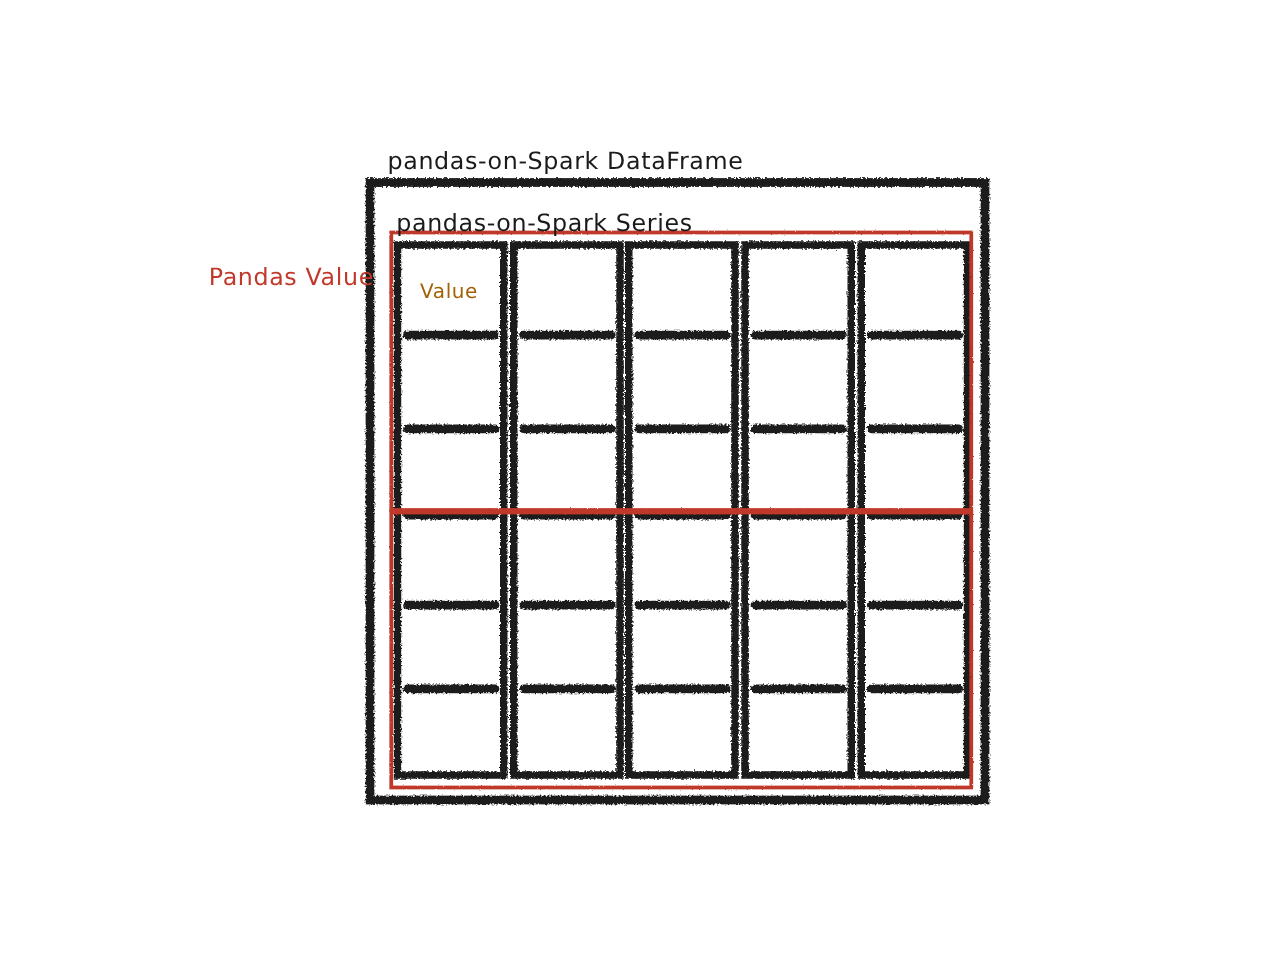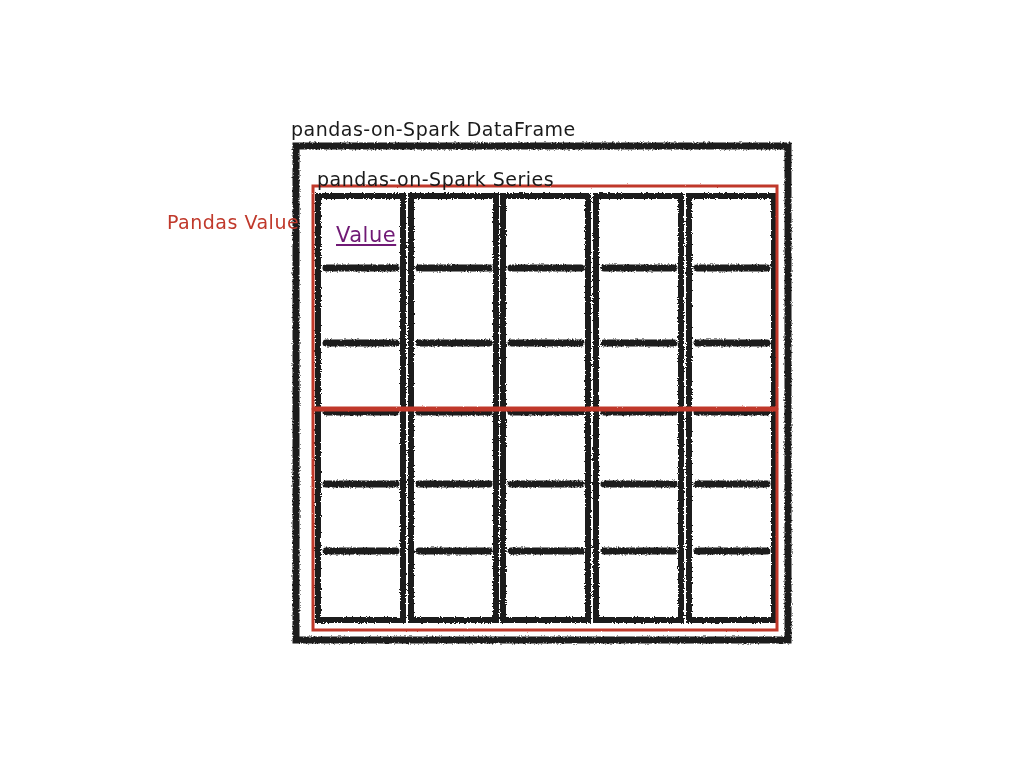--- a/index.html
+++ b/index.html
@@ -24,21 +24,21 @@
   }
 
   .label {
     position: absolute;
     white-space: nowrap;
     font-family: "DejaVu Sans", sans-serif;
     letter-spacing: 0.5px;
   }
 
   #df-label {
-    left: 291px;
+    left: 310px;
     top: 118px;
     font-size: 19px;
     color: #1a1a1a;
   }
 
   #series-label {
     left: 317px;
     top: 168px;
     font-size: 19px;
     color: #1a1a1a;
@@ -47,23 +47,22 @@
   #pandas-series-label {
     left: 167px;
     top: 211px;
     font-size: 19px;
     color: #c0392b;
   }
 
   #value-label {
     left: 336px;
     top: 223px;
-    font-size: 21px;
-    color: #701a75;
-    text-decoration: underline;
+    font-size: 16px;
+    color: #a16207;
   }
 </style>
 </head>
 <body>
 
 <svg id="canvas" viewBox="0 0 1024 768">
   <defs>
     <filter id="rough" x="-20%" y="-20%" width="140%" height="140%">
       <feTurbulence type="fractalNoise" baseFrequency="0.65" numOctaves="3" seed="7" result="noise"></feTurbulence>
       <feDisplacementMap in="SourceGraphic" in2="noise" scale="3.2" xChannelSelector="R" yChannelSelector="G"></feDisplacementMap>

